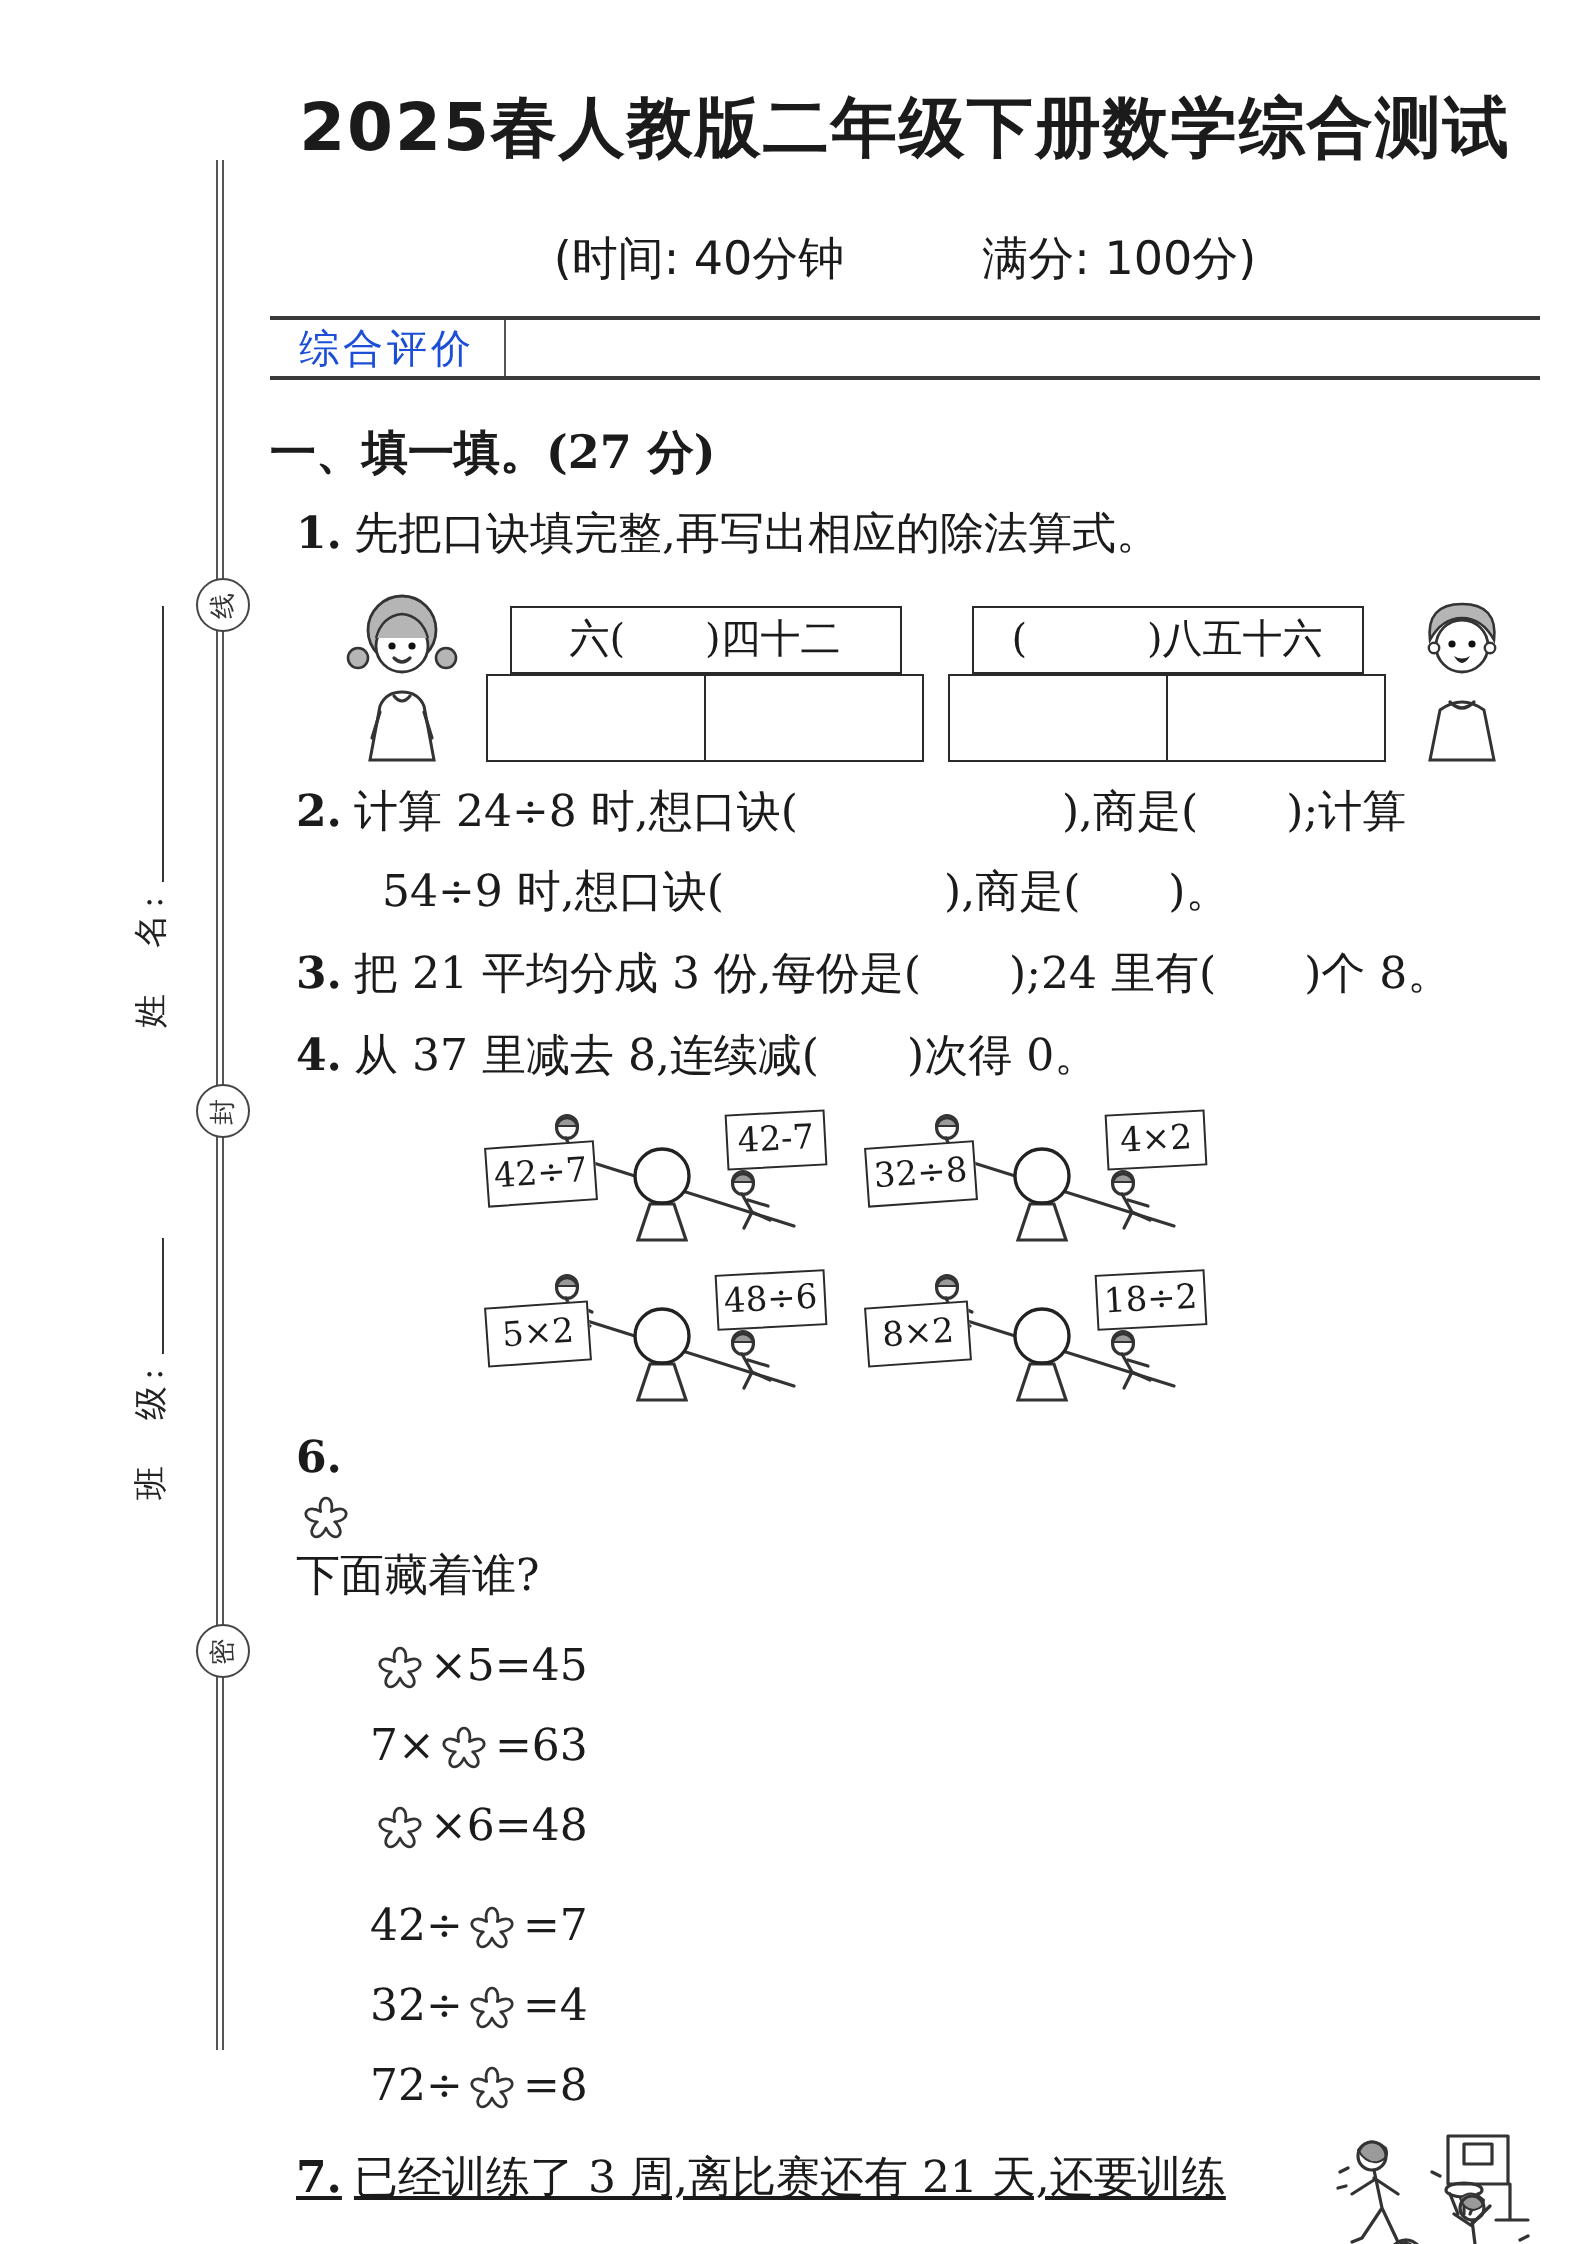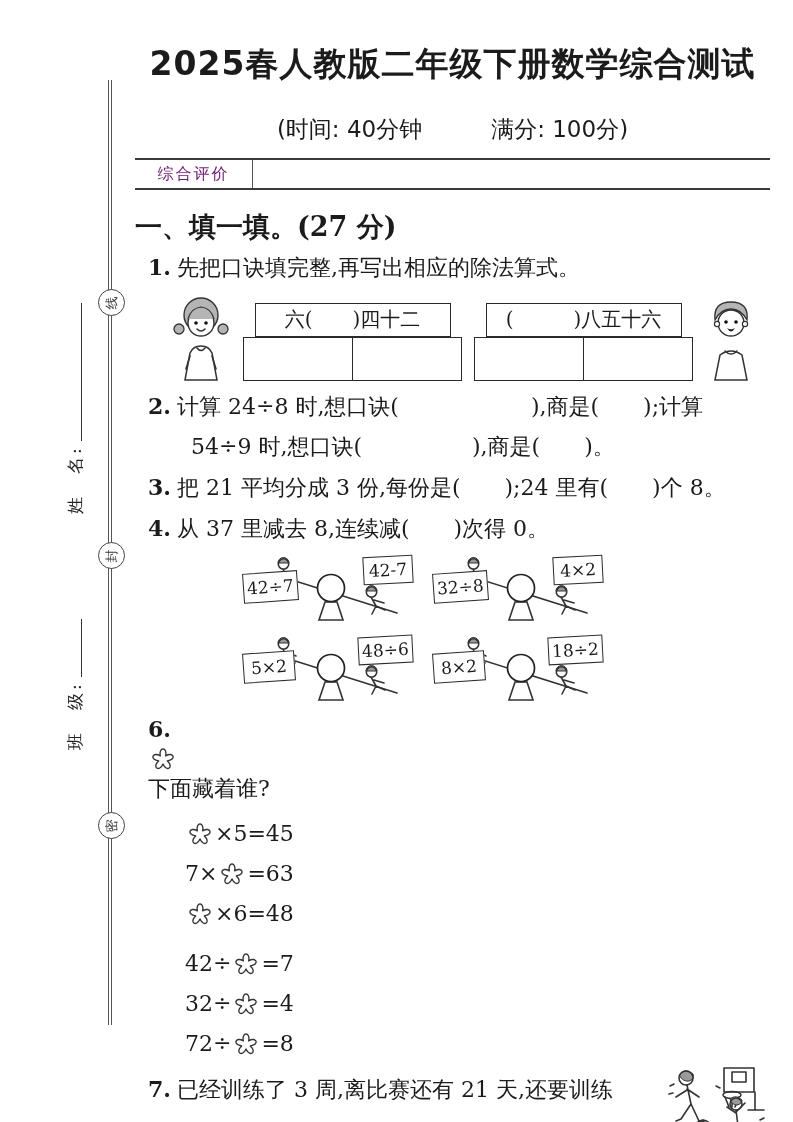--- a/index.html
+++ b/index.html
@@ -27,24 +27,24 @@
   .title1 { margin-top:42px; text-align:center; font-family:"DejaVu Sans","Liberation Sans",sans-serif;
             font-weight:bold; font-size:33px; letter-spacing:1px; }
   .title2 { margin-top:12px; text-align:center; font-family:"DejaVu Sans","Liberation Sans",sans-serif;
             font-weight:bold; font-size:48px; letter-spacing:14px; }
   .subtitle { margin-top:27px; text-align:center; font-family:"DejaVu Sans","Liberation Sans",sans-serif;
               font-size:23px; }
 
   .eval-table { margin-top:13px; height:32px; border-top:2px solid #3a3a3a; border-bottom:2px solid #3a3a3a;
                 display:flex; align-items:stretch; }
   .eval-label { width:118px; border-right:1.2px solid #555; display:flex; align-items:center; justify-content:center;
-                font-family:"DejaVu Sans","Liberation Sans",sans-serif; font-size:16px; color:#701a75; letter-spacing:2px; }
+                font-family:"DejaVu Sans","Liberation Sans",sans-serif; font-size:20px; color:#1d4ed8; letter-spacing:2px; }
   .eval-value { flex:1; }
 
-  .section-heading { margin-top:22px; font-size:27px; font-weight:bold; line-height:30px; }
+  .section-heading { margin-top:22px; font-size:23px; font-weight:bold; line-height:30px; }
 
   .qline { margin-top:10px; font-size:22px; line-height:30px; padding-left:13px; white-space:nowrap; }
   .qnum { font-weight:bold; font-family:"DejaVu Serif","Liberation Serif",serif; margin-right:6px; }
   .indent1 { padding-left:56px; }
   .indent2 { padding-left:38px; }
 
   
   .q1-figure { margin-top:6px; display:flex; align-items:flex-end; margin-left:38px; height:92px; }
   .q1-group { width:219px; }
   .q1-card { width:196px; height:34px; border:1.6px solid #2a2a2a; margin:0 auto; text-align:center;
@@ -64,21 +64,21 @@
   .ss-left  { left:0; top:16px; min-width:52px; height:30px; line-height:28px; transform:rotate(-4deg); }
   .ss-right { right:0; top:0;  min-width:50px; height:28px; line-height:26px; transform:rotate(-3deg); }
 
   
   .star-slot svg { vertical-align:-7px; }
   .eq-row { display:flex; margin-left:50px; margin-top:10px; line-height:40px; font-size:22px;flex-direction:column; }
   .star-eq { width:196px; display:flex; align-items:center; white-space:nowrap; }
   .star-eq .star-slot { display:inline-flex; }
 
   
-  .q7-block { margin-top:10px; }
+  .q7-block { margin-top:10px;text-decoration:underline; }
   .bball { float:right; margin:-8px 0 0 6px; }
   .q7-block .qline { white-space:normal; }
 
   .inline-circle { display:inline-block; width:23px; height:23px; border:1.6px solid #222; border-radius:50%;
                    vertical-align:-4px; margin:0 2px; }
 
   .footer { position:absolute; left:135px; top:1131px; width:635px; text-align:center;
             font-family:"DejaVu Sans","Liberation Sans",sans-serif; font-size:17px; color:#222; }
 
   svg { display:block; }

